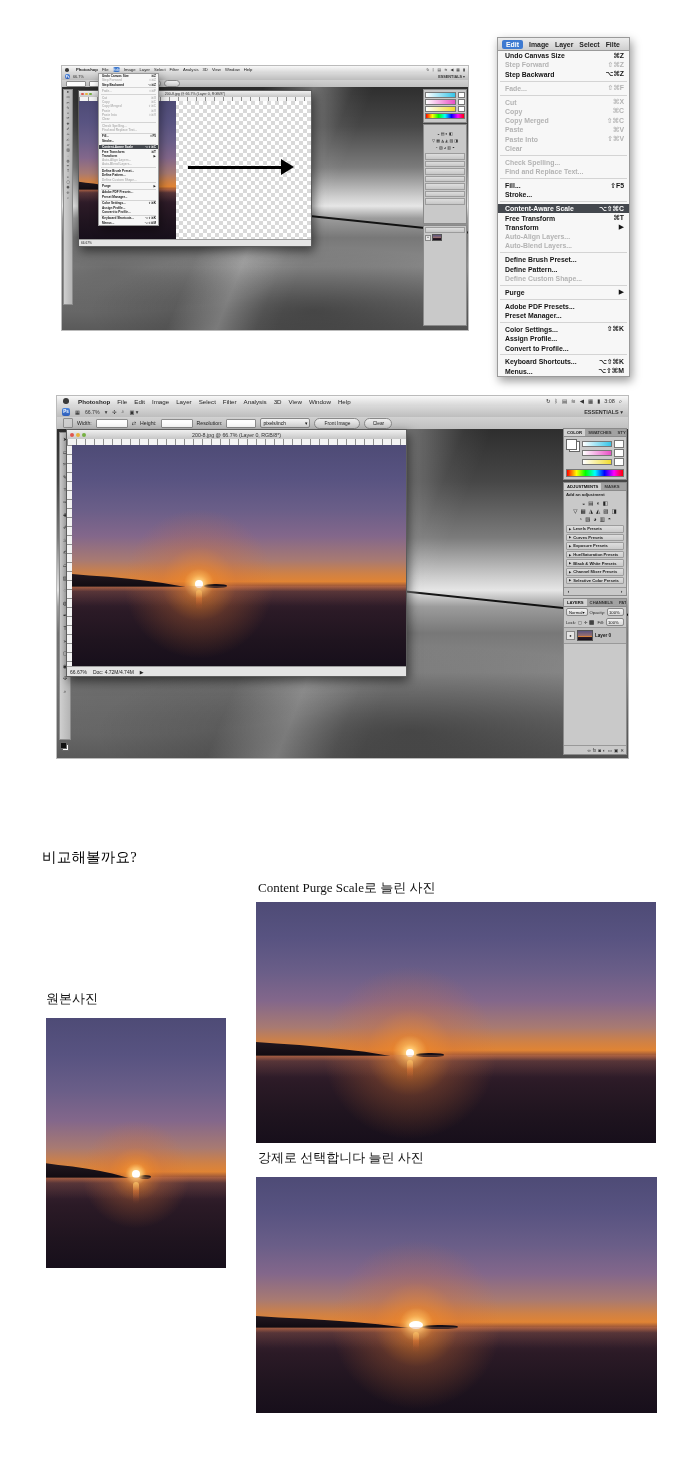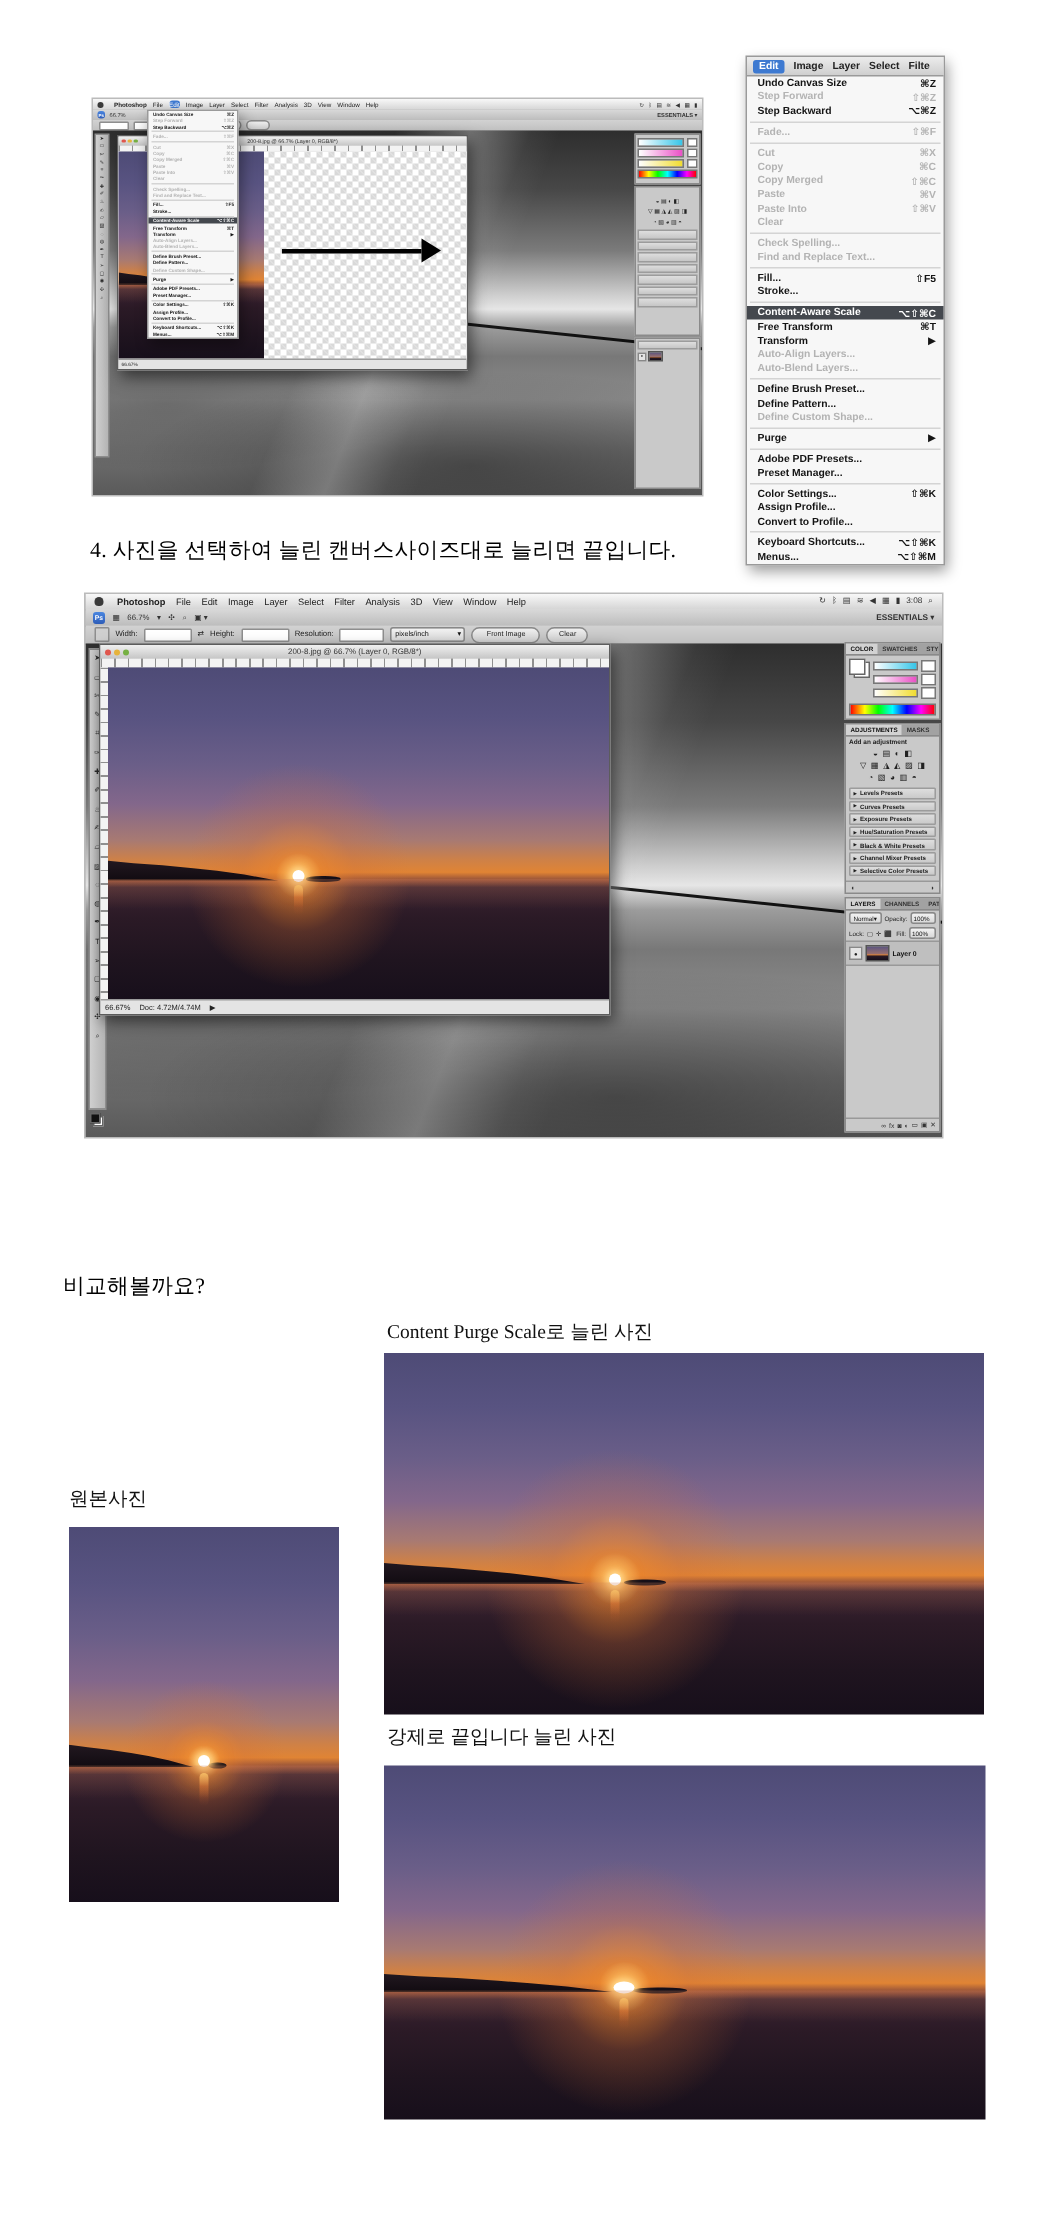--- a/index.html
+++ b/index.html
@@ -681,21 +681,20 @@
           <span class="mi-s">⌥⇧⌘K</span>
         </div>
 
         <div class="mi n">
           <span class="mi-t">Menus...</span>
           <span class="mi-s">⌥⇧⌘M</span>
         </div>
       </div>
   </div>
 
-  <div class="ktext" style="left:60px;top:357px;">4. 사진을 선택하여 늘린 캔버스사이즈대로 늘리면 끝입니다.</div>
 
   <div class="shot" style="left:57px;top:396px;width:571px;height:362px;">
     <div class="mbar" style="height:10px;font-size:6.2px;padding:0 6px;gap:7px;">
       <span class="apple" style="width:6px;height:6px;margin-right:2px;"></span>
       <div class="mbar-items" style="gap:7px;">
 
       <span class="mbar-item app">Photoshop</span>
           <span class="mbar-item">File</span>
           <span class="mbar-item">Edit</span>
           <span class="mbar-item">Image</span>
@@ -978,21 +977,21 @@
       <div class="land"></div>
       <div class="islet"></div>
     <div class="sun"></div>
       <div class="sunref"></div>
       <div class="sheen"></div>
   </div>
   <div class="refl" style="left:46px;top:1268px;width:180px;height:72px;">
     
   </div>
 
-  <div class="klabel" style="left:258px;top:1149px;">강제로 끝입니다 늘린 사진</div>
+  <div class="klabel" style="left:258px;top:1149px;">강제로 선택합니다 늘린 사진</div>
   <div class="sunphoto forced" style="left:256px;top:1177px;width:401px;height:236px;--sunx:40%;">
     <div class="glow"></div>
       <div class="land"></div>
       <div class="islet"></div>
     <div class="sun"></div>
       <div class="sunref"></div>
       <div class="sheen"></div>
   </div>
 
 </div>

